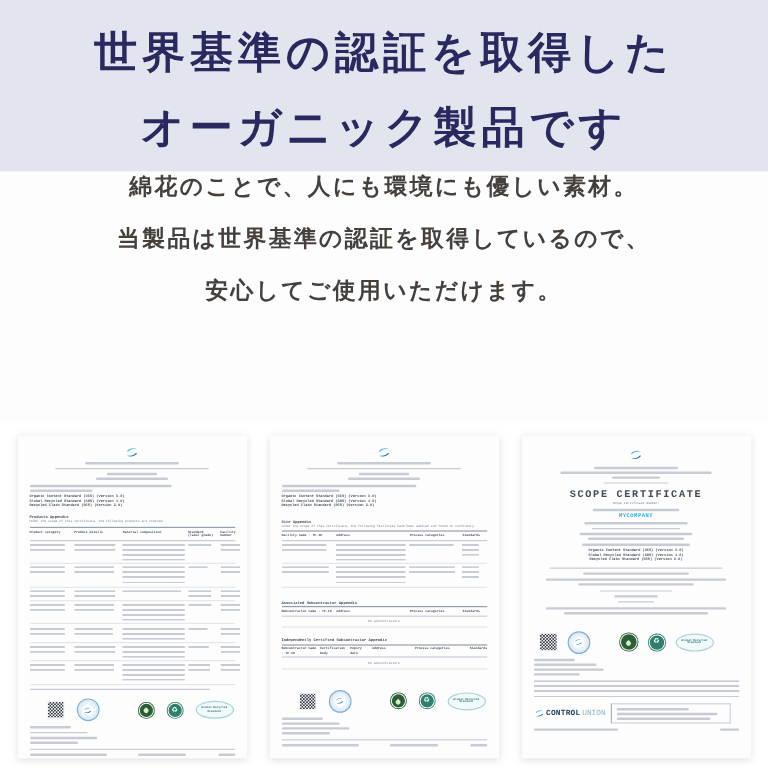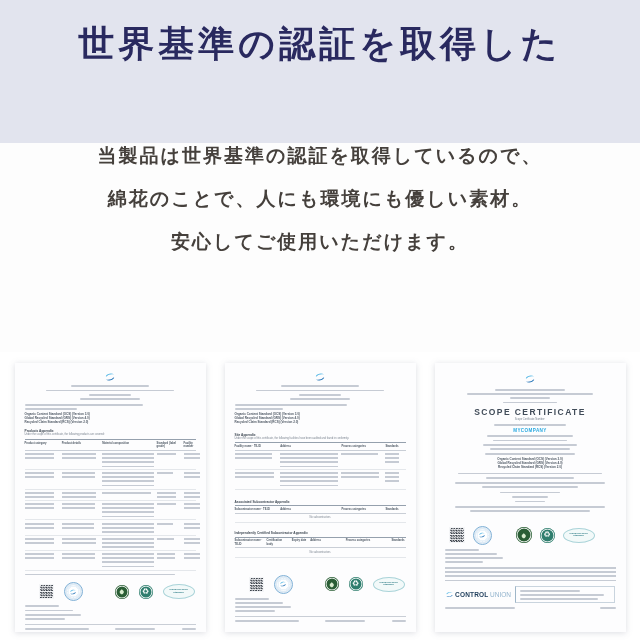--- a/index.html
+++ b/index.html
@@ -14,21 +14,21 @@
   
   .intro{height:209px;background:#fdfdfd;text-align:center;}
   .intro-heading{margin:0;padding-top:13px;font-size:31px;letter-spacing:4px;color:#c9a28d;font-weight:600;}
   .body-line{margin:0;font-size:19px;letter-spacing:2px;color:#45403c;font-weight:600;}
   .body-line.first{margin-top:19px;}
   .body-line + .body-line{margin-top:17px;}
 
   
   .certs{height:288px;background:#ffffff;display:flex;justify-content:center;gap:19px;padding-top:11px;box-sizing:border-box;}
   .paper{width:191px;height:269px;background:#fdfdfe;box-shadow:0 1px 6px rgba(115,125,145,.25);
-         padding:6px 10px;box-sizing:border-box;font-family:Liberation Sans, sans-serif;position:relative;}
+         padding:6px 10px;box-sizing:border-box;font-family:Liberation Mono, monospace;position:relative;}
   .t26{font-size:2.6px;line-height:3.4px;color:#7b8490;}
   .ctr{text-align:center;}
   .std{font-size:3px;line-height:4px;color:#4c5662;font-weight:bold;}
   .sc-title{font-size:8.5px;letter-spacing:1.4px;color:#414c59;font-weight:600;text-align:center;margin-top:4px;}
   .company{font-size:4.6px;font-weight:bold;color:#2aa9e0;text-align:center;letter-spacing:.4px;margin-top:2px;}
 
   
   .ln{display:block;height:1.8px;background:#c6cbd4;border-radius:1px;margin-top:2.4px;}
   .lnc{margin-left:auto;margin-right:auto;}
   .mls{display:block;background-image:repeating-linear-gradient(to bottom,#c6cbd4 0 1.6px,transparent 1.6px 4.2px);width:100%;}
@@ -70,25 +70,26 @@
   .cu-light{font-size:6.5px;color:#93b4cd;}
   .cu-box{border:.5px solid #c9d4de;border-left:1.4px solid #9fb6c8;padding:2.5px 4px;width:90px;}
 </style>
 </head>
 <body>
 
 <div class="page">
 
   <header class="banner">
     <div class="banner-l1">世界基準の認証を取得した</div>
+    <div class="banner-l2">オーガニック製品です</div>
   </header>
 
   <section class="intro">
+    <p class="body-line">綿花のことで、人にも環境にも優しい素材。</p>
     <p class="body-line">当製品は世界基準の認証を取得しているので、</p>
-    <p class="body-line">綿花のことで、人にも環境にも優しい素材。</p>
     <p class="body-line">安心してご使用いただけます。</p>
   </section>
 
   <section class="certs">
 
     <article class="paper">
       <div style="display:flex;justify-content:center;margin-top:2px;">
         <span>
           <svg class="swirl" width="12" height="12" viewBox="0 0 24 24">
             <path d="M3.5 10.5 C6 5.5 15 3.5 20.5 7 C14 5.5 8 7.5 5.5 11 Z" fill="#56b8e6"></path>

